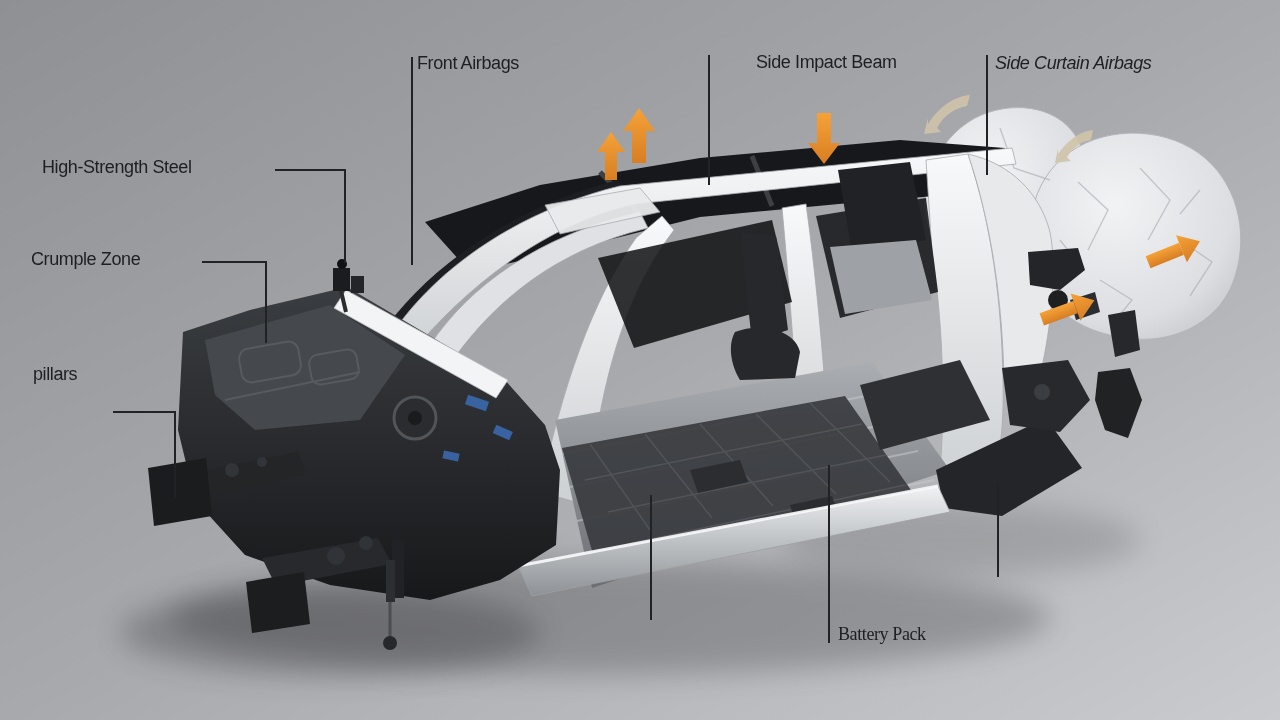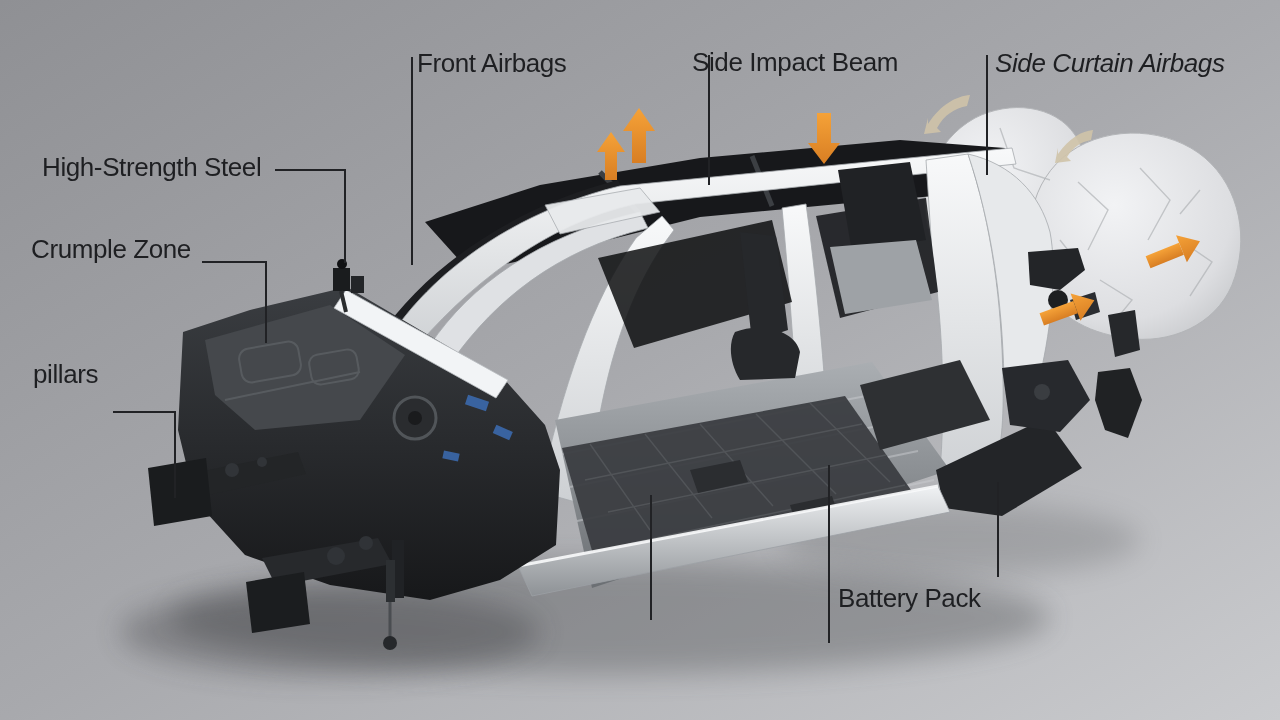--- a/index.html
+++ b/index.html
@@ -2,21 +2,21 @@
 <html><head>
 <meta charset="utf-8">
 <style>
   html,body { margin:0; padding:0; background:#6e6f72; }
   .stage {
     position:relative; width:1280px; height:720px; overflow:hidden;
     font-family:"Liberation Sans", sans-serif;
   }
   .stage svg { position:absolute; left:0; top:0; }
   .lbl {
-    position:absolute; color:#1e1f22; font-size:26px; line-height:33px;
+    position:absolute; color:#1e1f22; font-size:18px; line-height:33px;
     letter-spacing:-0.4px; white-space:nowrap; font-weight:400;
   }
 </style>
 </head>
 <body>
 
 <div class="stage">
 
 <svg width="1280" height="720" viewBox="0 0 1280 720">
   <defs>
@@ -207,22 +207,22 @@
     <path d="M275,170 L345,170 L345,263"></path>
     <path d="M202,262 L266,262 L266,343"></path>
     <path d="M113,412 L175,412 L175,498"></path>
     <path d="M651,495 L651,620"></path>
     <path d="M829,465 L829,643"></path>
     <path d="M998,482 L998,577"></path>
   </g>
 </svg>
 
   <div class="lbl" style="left:417px; top:47px;">Front Airbags</div>
-  <div class="lbl" style="left:692px; top:46px;">Side Impact Beam</div>
+  <div class="lbl" style="left:756px; top:46px;">Side Impact Beam</div>
   <div class="lbl" style="left:995px; top:47px;font-style:italic;">Side Curtain Airbags</div>
   <div class="lbl" style="left:42px; top:151px;">High-Strength Steel</div>
-  <div class="lbl" style="left:31px; top:233px;">Crumple Zone</div>
+  <div class="lbl" style="left:31px; top:243px;">Crumple Zone</div>
   <div class="lbl" style="left:33px; top:358px;">
     <div>pillars</div>
   </div>
-  <div class="lbl" style="left:838px; top:582px;">Battery Pack</div>
+  <div class="lbl" style="left:838px; top:618px;font-family:Liberation Serif, serif;">Battery Pack</div>
 
 </div>
 
 </body></html>

